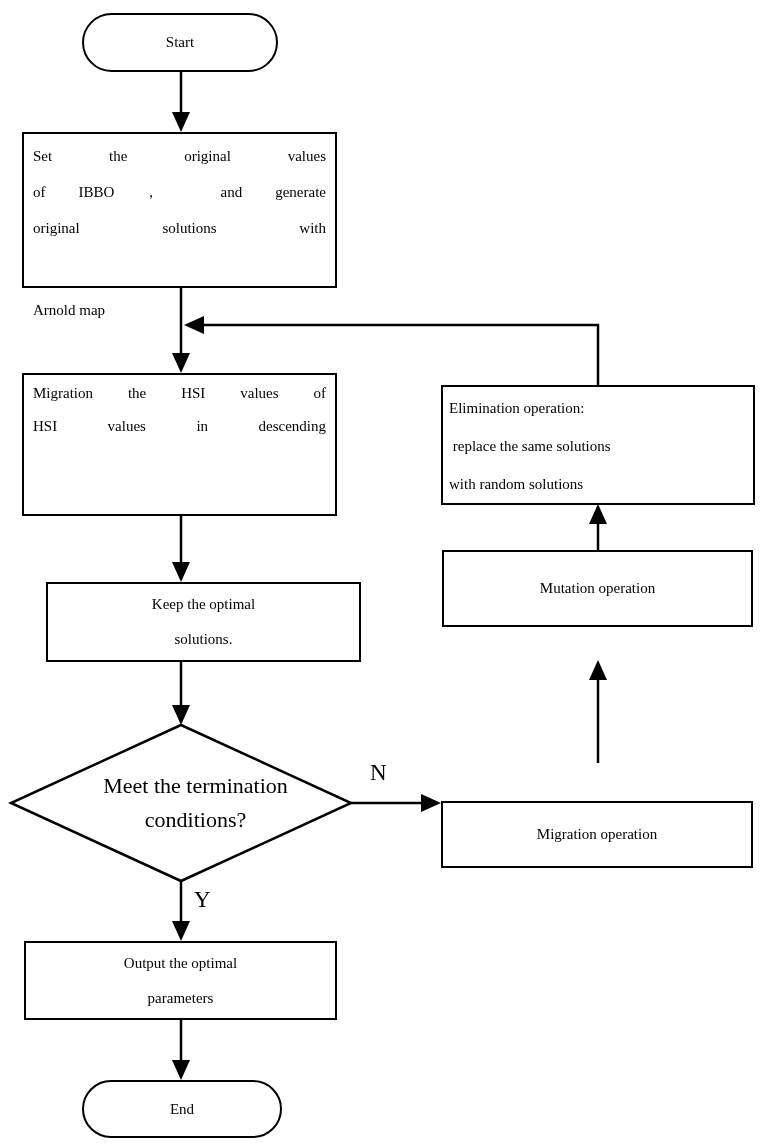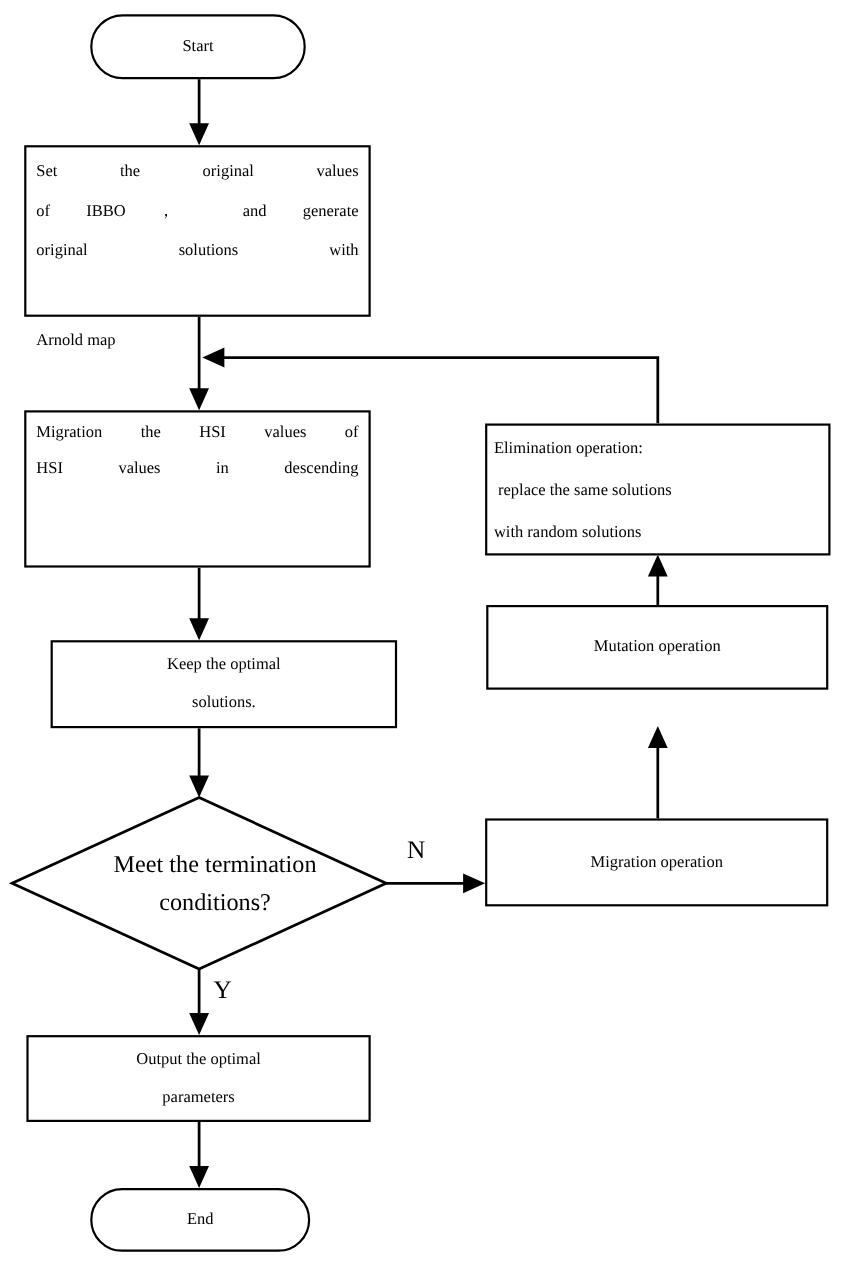--- a/index.html
+++ b/index.html
@@ -92,21 +92,21 @@
   <div class="node center lh35" style="left:22px;top:582px;width:315px;height:80px;margin-left:24px;">
     <div class="ln lh35">Keep the optimal</div>
     <div class="ln lh35">solutions.</div>
   </div>
 
   <div class="diamond-label" style="left:60px;top:769px;width:242px;height:68px;">
     <div class="lh34">Meet the termination</div>
     <div class="lh34">conditions?</div>
   </div>
 
-  <div class="node center lh35" style="left:441px;top:744px;width:312px;height:80px;">Migration operation</div>
+  <div class="node center lh35" style="left:441px;top:801px;width:312px;height:67px;">Migration operation</div>
 
   <div class="node center lh35" style="left:442px;top:550px;width:311px;height:77px;">Mutation operation</div>
 
   <div class="node leftalign lh38" style="left:441px;top:385px;width:314px;height:120px;">
     <div class="ln">Elimination operation:</div>
     <div class="ln"> replace the same solutions</div>
     <div class="ln">with random solutions</div>
   </div>
 
   <div class="node center lh35" style="left:24px;top:941px;width:313px;height:79px;">

